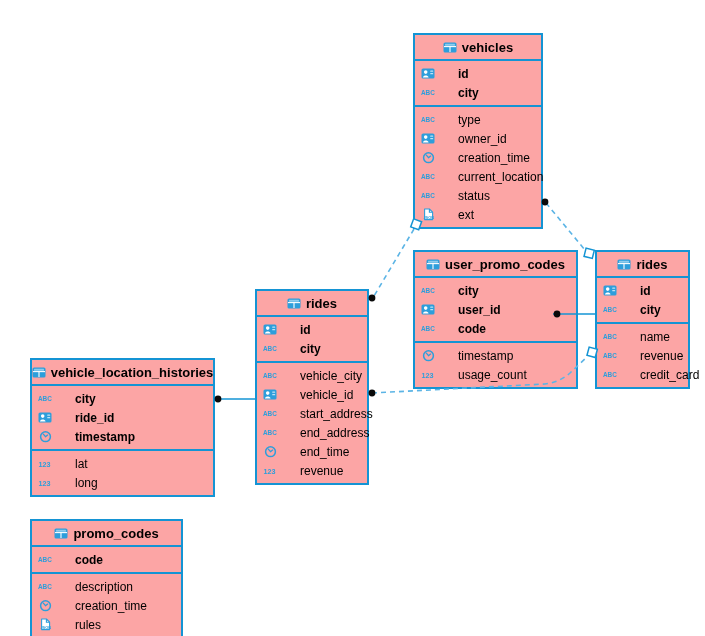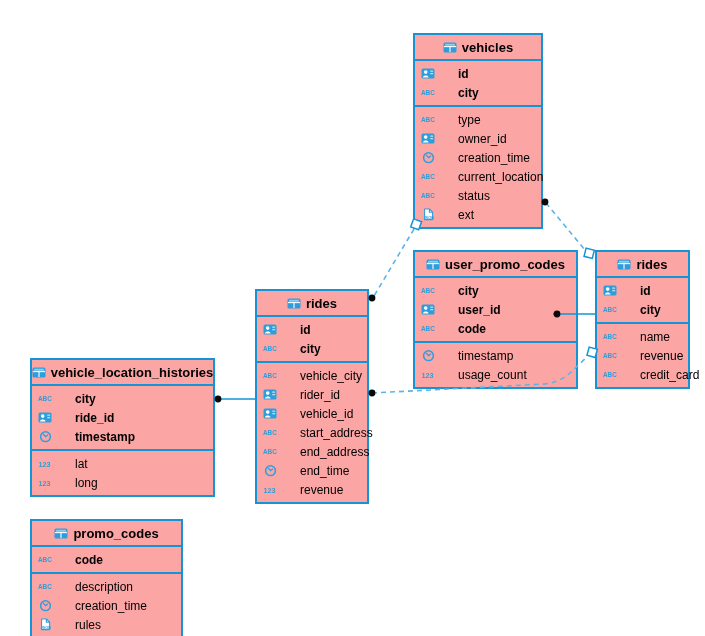--- a/index.html
+++ b/index.html
@@ -321,32 +321,20 @@
         <div class="row">
           <span class="icon">
             <svg width="14" height="11" viewBox="0 0 14 11">
               <rect x="0.5" y="0.5" width="13" height="10" rx="1.6" fill="#2d9edb"></rect>
               <circle cx="4.7" cy="4.1" r="1.8" fill="#fff"></circle>
               <path d="M1.9,9.4 C2.6,6.8 6.9,6.8 7.6,9.4 Z" fill="#fff"></path>
               <rect x="9.2" y="2.6" width="3" height="1.2" rx="0.5" fill="#bfe2f5"></rect>
               <rect x="9.2" y="5" width="3" height="1.2" rx="0.5" fill="#bfe2f5"></rect>
             </svg>
           </span>
-          <span class="lbl">rider_id</span>
-        </div>
-        <div class="row">
-          <span class="icon">
-            <svg width="14" height="11" viewBox="0 0 14 11">
-              <rect x="0.5" y="0.5" width="13" height="10" rx="1.6" fill="#2d9edb"></rect>
-              <circle cx="4.7" cy="4.1" r="1.8" fill="#fff"></circle>
-              <path d="M1.9,9.4 C2.6,6.8 6.9,6.8 7.6,9.4 Z" fill="#fff"></path>
-              <rect x="9.2" y="2.6" width="3" height="1.2" rx="0.5" fill="#bfe2f5"></rect>
-              <rect x="9.2" y="5" width="3" height="1.2" rx="0.5" fill="#bfe2f5"></rect>
-            </svg>
-          </span>
           <span class="lbl">vehicle_id</span>
         </div>
         <div class="row">
           <span class="icon">
             <svg width="14" height="11" viewBox="0 0 14 11">
               <text x="0" y="8.3" font-family="Liberation Sans,sans-serif" font-size="6.4" font-weight="800" fill="#2d9edb">ABC</text>
             </svg>
           </span>
           <span class="lbl">start_address</span>
         </div>

